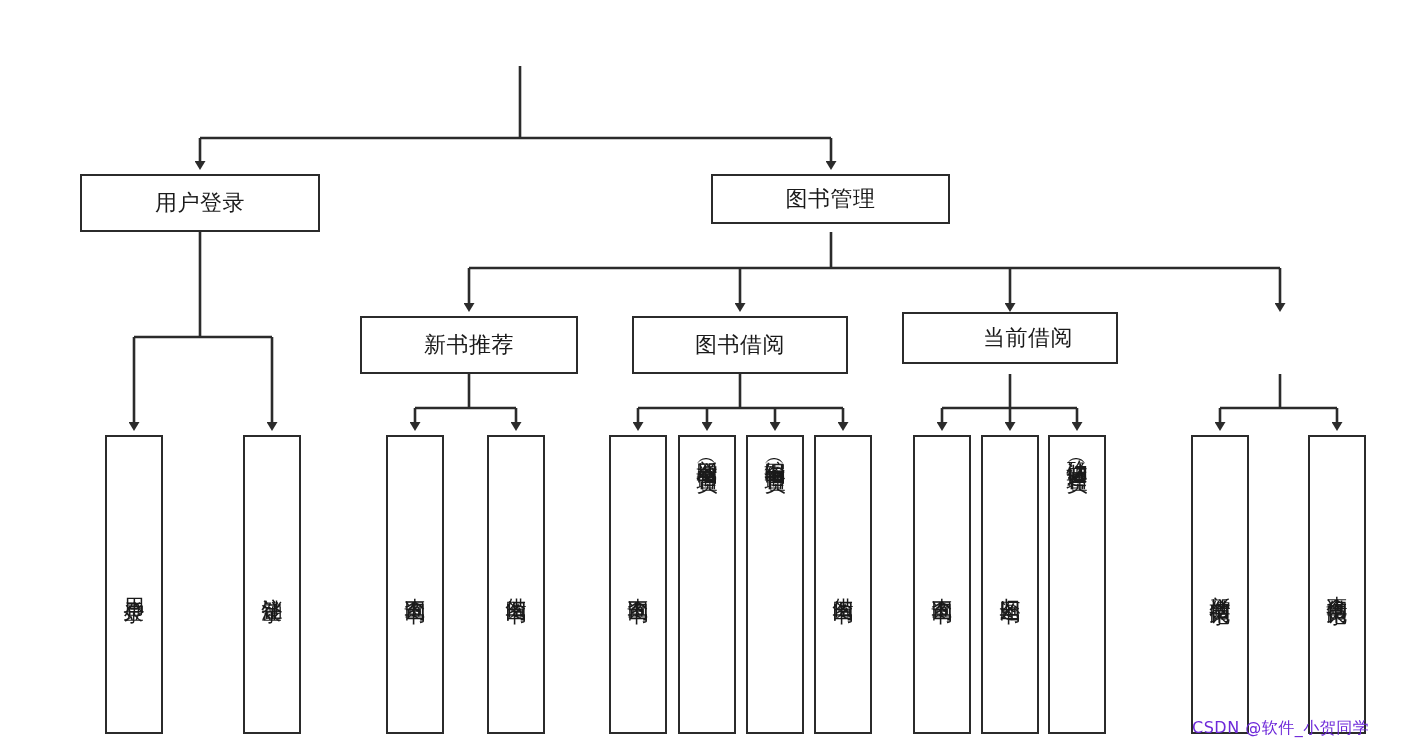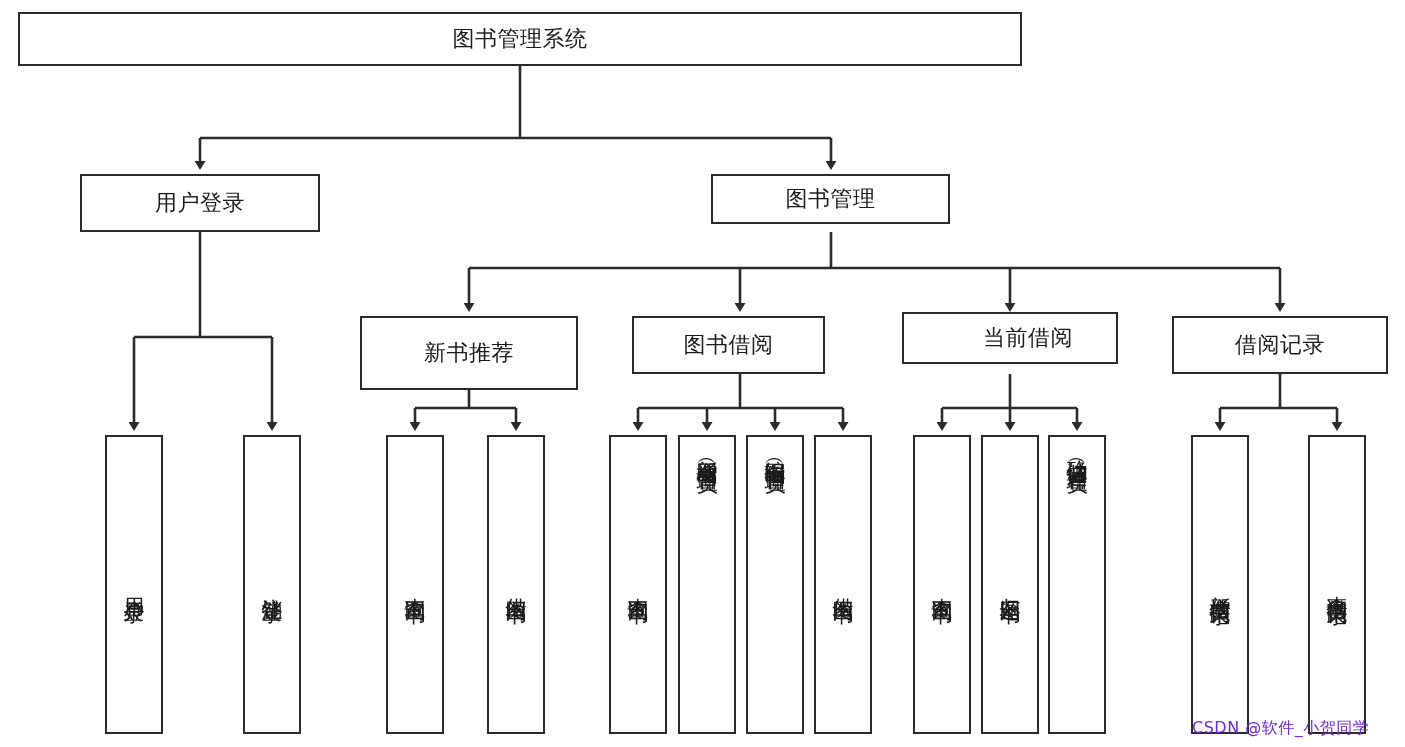--- a/index.html
+++ b/index.html
@@ -116,42 +116,36 @@
       <path d="M1010,408 L1010,423" marker-end="url(#arrow)"></path>
       <path d="M1077,408 L1077,423" marker-end="url(#arrow)"></path>
 
       <path d="M1280,374 L1280,408"></path>
       <path d="M1220,408 L1337,408"></path>
       <path d="M1220,408 L1220,423" marker-end="url(#arrow)"></path>
       <path d="M1337,408 L1337,423" marker-end="url(#arrow)"></path>
     </g>
   </svg>
 
-  <div class="node horizontal" style="left:18px; top:12px; width:1004px; height:54px;">
-    <span class="label">图书管理系统</span>
-  </div>
 
   <div class="node horizontal" style="left:80px; top:174px; width:240px; height:58px;">
     <span class="label">用户登录</span>
   </div>
   <div class="node horizontal" style="left:711px; top:174px; width:239px; height:50px;">
     <span class="label">图书管理</span>
   </div>
 
-  <div class="node horizontal" style="left:360px; top:316px; width:218px; height:74px;">
+  <div class="node horizontal" style="left:360px; top:316px; width:218px; height:58px;">
     <span class="label">新书推荐</span>
   </div>
-  <div class="node horizontal" style="left:632px; top:316px; width:193px; height:58px;">
+  <div class="node horizontal" style="left:632px; top:316px; width:216px; height:58px;">
     <span class="label">图书借阅</span>
   </div>
   <div class="node horizontal" style="left:902px; top:312px; width:216px; height:52px;padding-left:36px;">
     <span class="label">当前借阅</span>
-  </div>
-  <div class="node horizontal" style="left:1172px; top:316px; width:216px; height:58px;">
-    <span class="label">借阅记录</span>
   </div>
 
   <div class="node vertical centered" style="left:105px; top:435px; width:58px; height:299px;">
     <span class="label">用户登录</span>
   </div>
   <div class="node vertical centered" style="left:243px; top:435px; width:58px; height:299px;">
     <span class="label">注销登录</span>
   </div>
 
   <div class="node vertical centered" style="left:386px; top:435px; width:58px; height:299px;">

